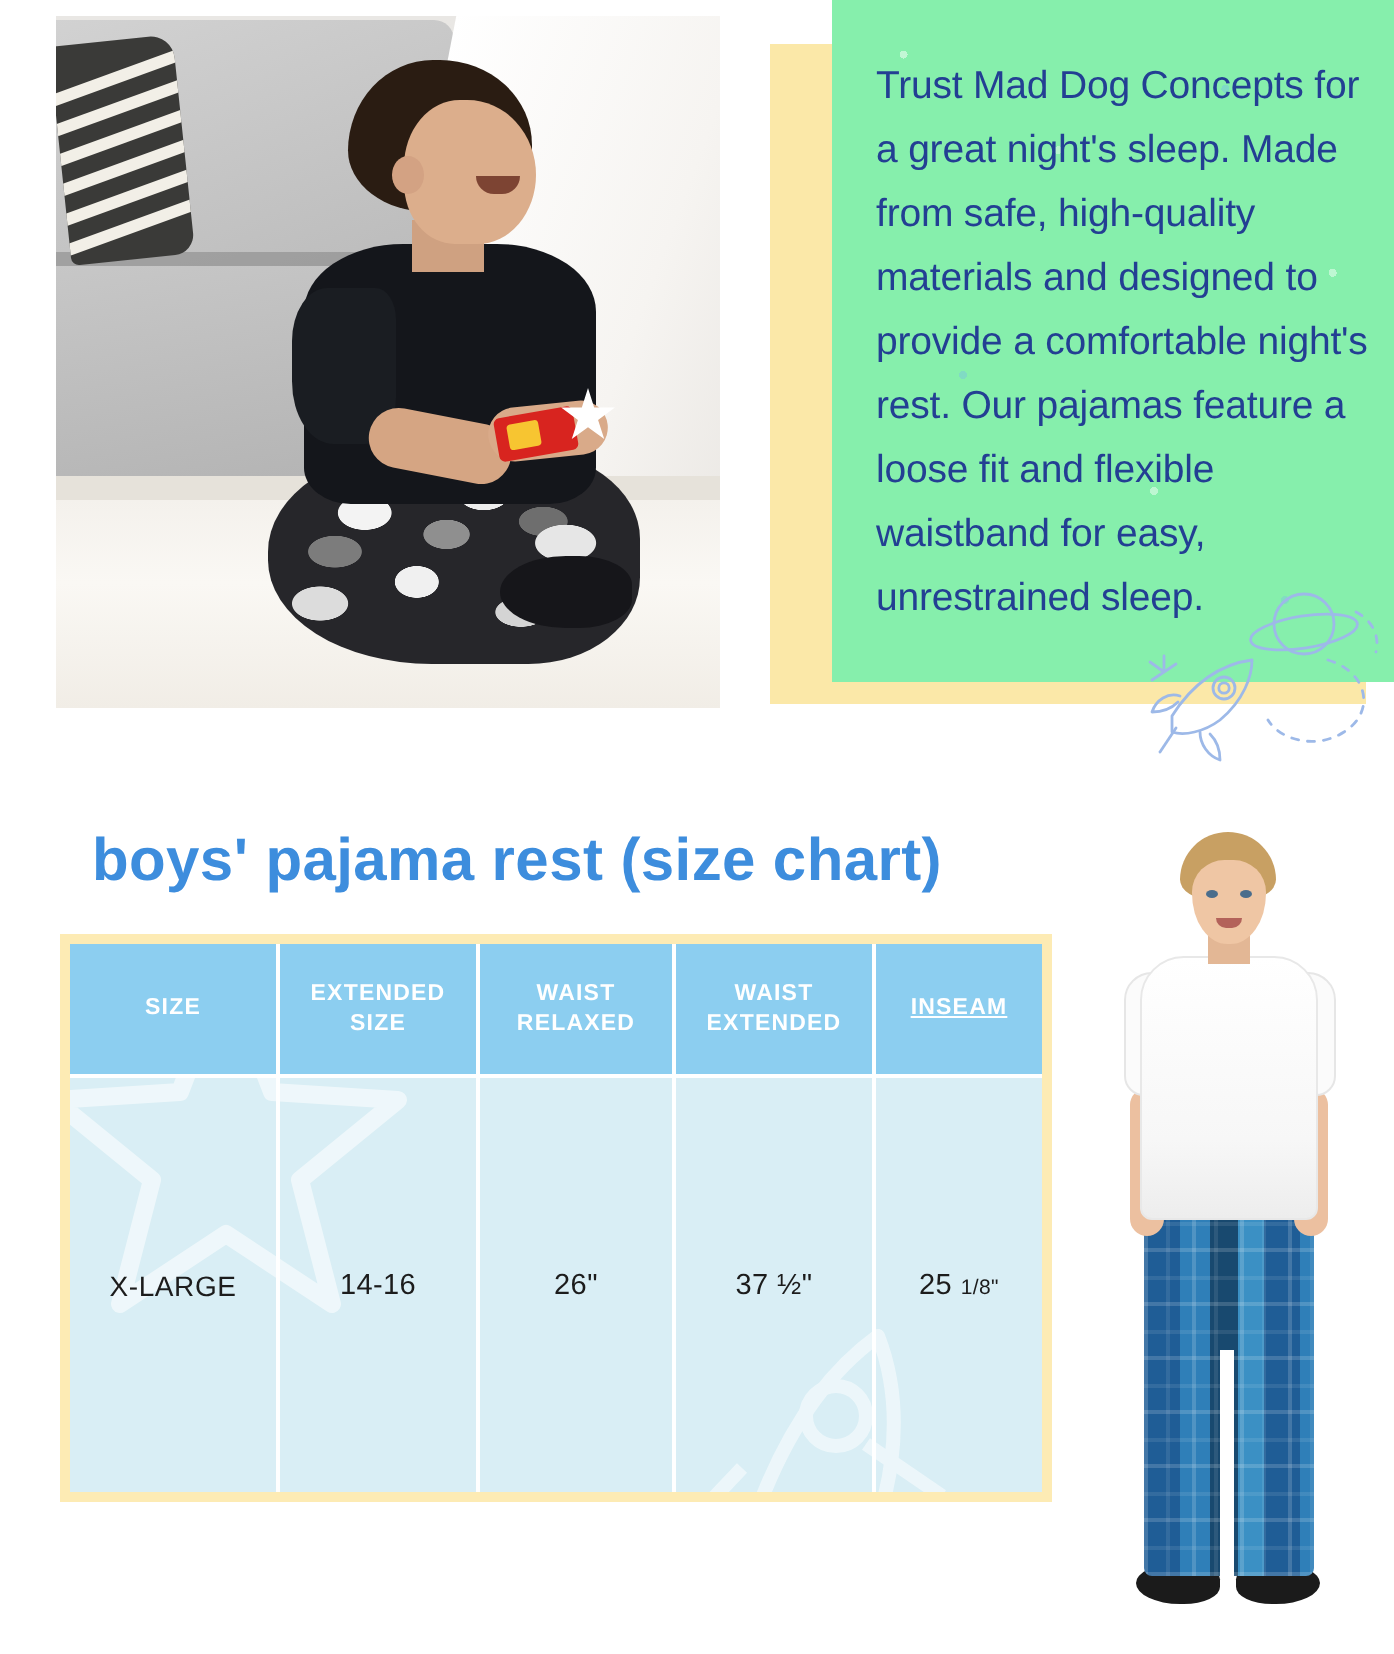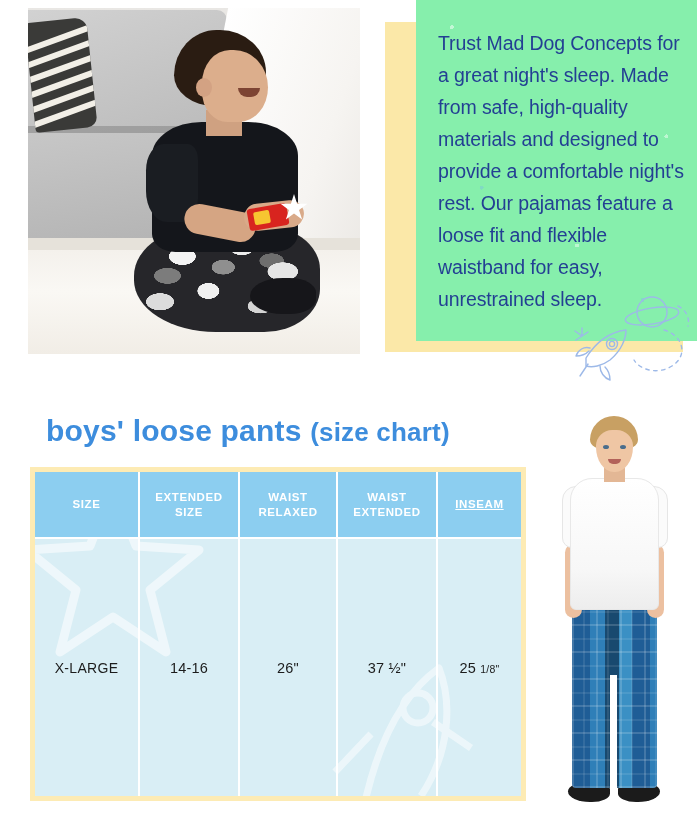--- a/index.html
+++ b/index.html
@@ -197,26 +197,26 @@
   
   #chart-title {
     position: absolute;
     left: 46px; top: 414px;
     font-size: 30px;
     font-weight: bold;
     color: #3d8ddd;
     letter-spacing: 0.2px;
     white-space: nowrap;
   }
-  #chart-title .paren { font-size: 26px; margin-top: 40px; }
+  #chart-title .paren { font-size: 30px; margin-top: 40px; }
 
   #size-table-wrap {
     position: absolute;
     left: 30px; top: 467px;
-    width: 496px; height: 334px;
+    width: 496px; height: 284px;
     border: 5px solid #fdebb4;
     background: #d9eef5;
     overflow: hidden;
   }
 
   
   #table-watermarks {
     position: absolute; inset: 0;
     pointer-events: none;
     z-index: 0;
@@ -399,21 +399,21 @@
       </g>
       <g stroke-dasharray="3.5 4.5">
         <path d="M104 38 C124 44 128 64 112 74 C98 83 80 78 74 68"></path>
         <path d="M118 14 C126 18 130 26 128 34"></path>
       </g>
     </svg>
   </div>
 </div>
 
 <div id="chart-title">
-  <span>boys' loose pants</span>
+  <span>boys' pajama rest</span>
   <span class="paren">(size chart)</span>
 </div>
 
 <div id="size-table-wrap">
 
   <svg id="table-watermarks" width="486" height="324" viewBox="0 0 486 324" fill="none">
     <g stroke="#ffffff" stroke-width="9" stroke-linejoin="round" opacity="0.55">
       <path d="M78 14 L101 74 L164 78 L115 118 L131 180 L78 145 L25 180 L41 118 L-8 78 L55 74 Z"></path>
     </g>
     <g stroke="#ffffff" stroke-width="7" stroke-linejoin="round" opacity="0.5">

